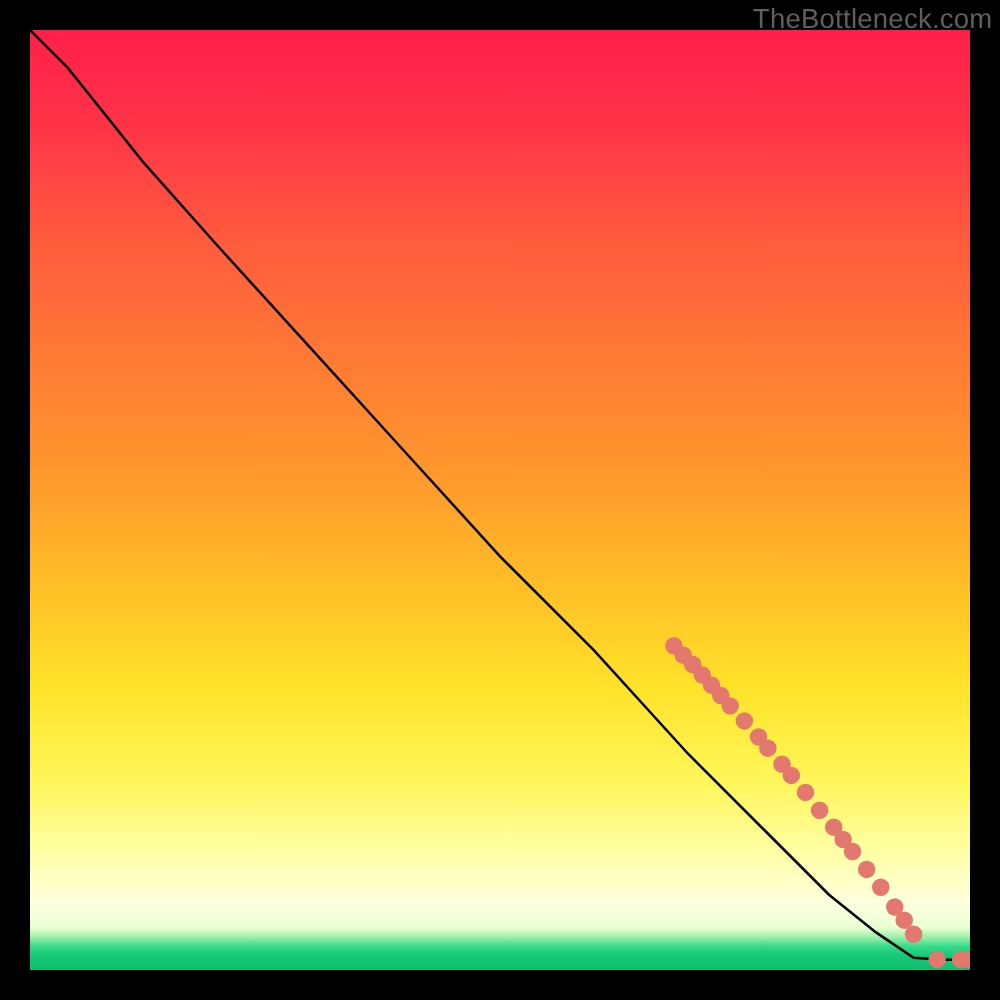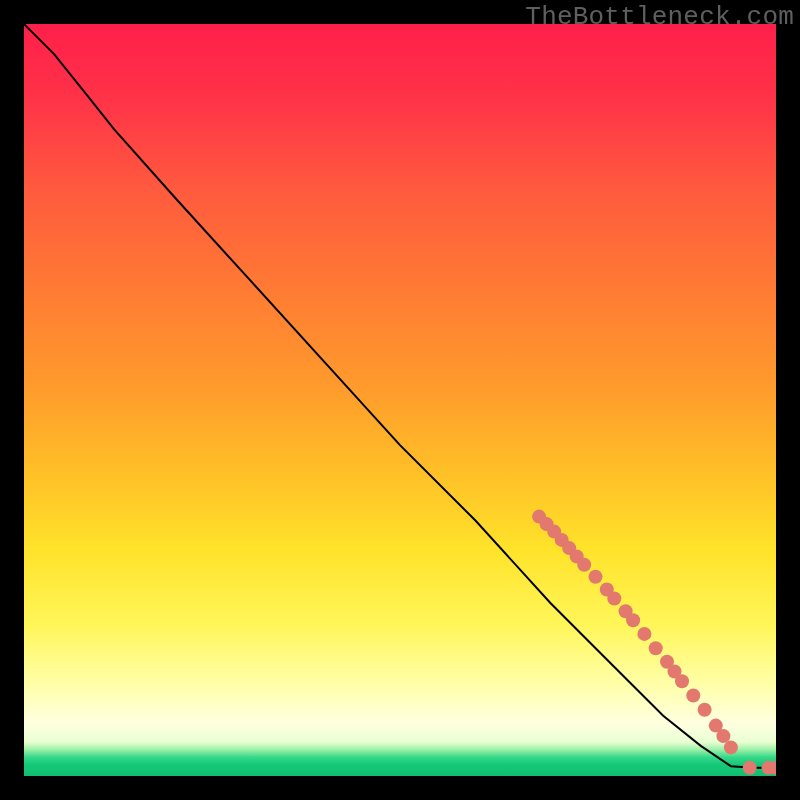--- a/index.html
+++ b/index.html
@@ -20,22 +20,22 @@
     left: 24px;
     top: 24px;
     width: 752px;
     height: 752px;
     overflow: hidden;
   }
   .watermark {
     position: absolute;
     top: 2px;
     right: 6px;
-    font-family: Liberation Mono, monospace;
-    font-size: 26px;
+    font-family: Liberation Sans, sans-serif;
+    font-size: 22px;
     color: #5f5f5f;
     letter-spacing: 0.2px;
     white-space: nowrap;
   }
   svg.bg { position: absolute; left: 0; top: 0; }
   svg.overlay { position: absolute; left: 0; top: 0; }
 </style>
 </head>
 <body>
 

